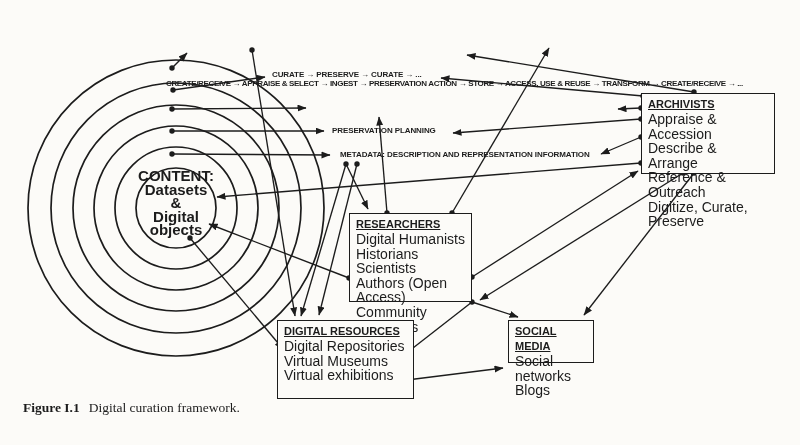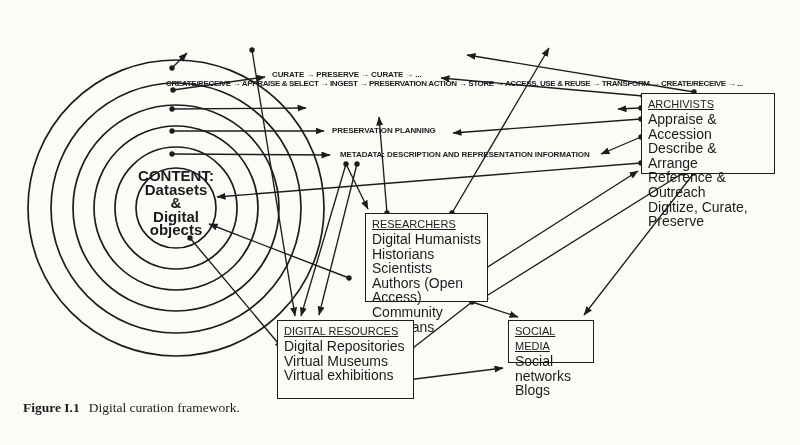--- a/index.html
+++ b/index.html
@@ -17,26 +17,26 @@
   .lbl.cycle{letter-spacing:-0.35px;margin-top:44px;}
   .core-label{
     position:absolute;z-index:2;left:131px;top:169px;width:90px;
     text-align:center;font-weight:bold;font-size:15px;line-height:13.5px;
   }
   .dbox{
     position:absolute;z-index:2;border:1.6px solid #1c1c1c;
     background:#fcfbf8;padding:3px 6px;box-sizing:border-box;
   }
   .dbox .title{
-    display:block;font-weight:normal;font-size:11px;
+    display:block;font-weight:bold;font-size:11px;
     text-decoration:underline;line-height:15px;
   }
   .dbox .item{display:block;font-size:14px;line-height:14.6px;}
   #box-archivists{left:641px;top:93px;width:134px;height:81px;}
-  #box-researchers{left:365px;top:213px;width:123px;height:89px;}
+  #box-researchers{left:349px;top:213px;width:123px;height:89px;}
   #box-digital-resources{left:277px;top:320px;width:137px;height:79px;}
   #box-social-media{left:508px;top:320px;width:86px;height:43px;}
   .caption{
     position:absolute;z-index:2;left:8px;top:400px;
     font-family:"Liberation Serif",serif;font-size:13.5px;margin-left:15px;
   }
   .caption .fig{font-weight:bold;margin-right:9px;}
 </style>
 </head>
 <body>

